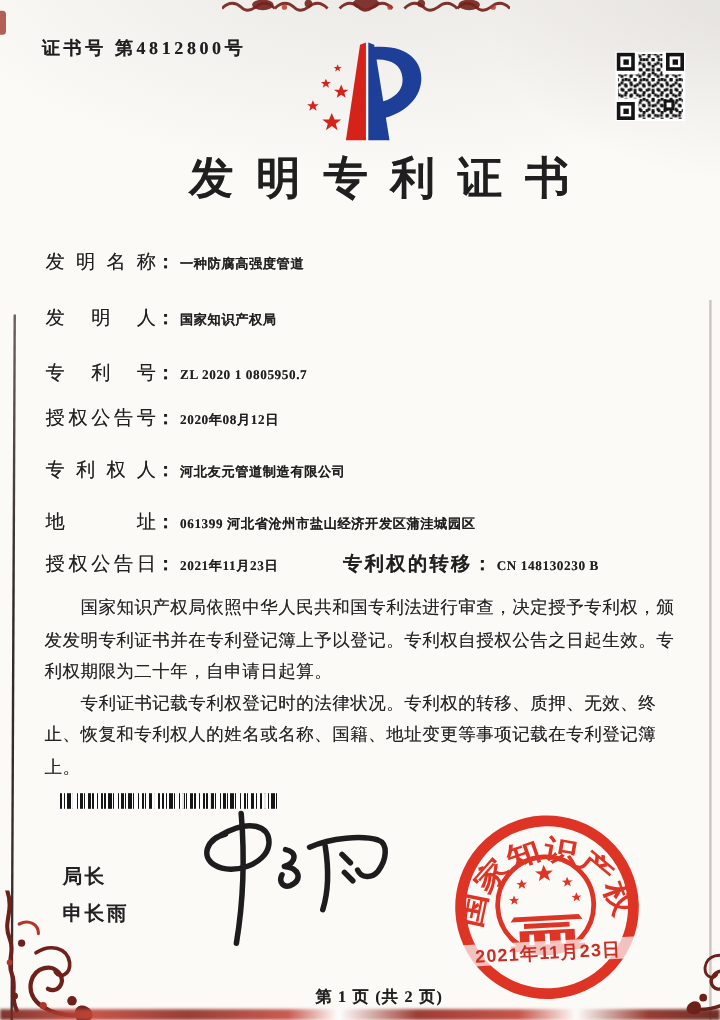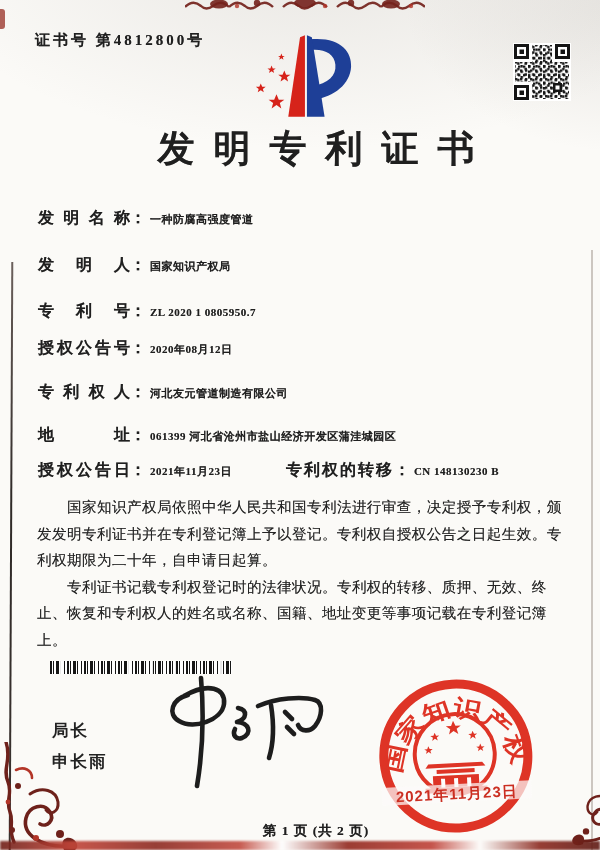--- a/index.html
+++ b/index.html
@@ -15,21 +15,21 @@
   .ink{color:#1f1f1f;text-shadow:0 0 .5px rgba(20,20,20,.55);}
   
   .certno{position:absolute;left:35px;top:31px;font-size:15px;font-weight:bold;letter-spacing:3px;}
   .qr{position:absolute;left:511px;top:43px;width:62px;height:58px;}
   .logo{position:absolute;left:248px;top:34px;width:108px;height:94px;}
   .title{position:absolute;left:0;right:0;top:124px;text-align:center;font-size:37px;
          font-weight:bold;letter-spacing:19px;padding-left:19px;}
   
   .frow{position:absolute;left:38px;font-size:16px;white-space:nowrap;}
   .flabel{display:inline-block;width:92px;text-align:justify;text-align-last:justify;
-          font-weight:bold;vertical-align:bottom;}
+          font-weight:normal;vertical-align:bottom;}
   .fcolon{font-weight:bold;}
   .fvalue{font-size:11px;font-weight:bold;letter-spacing:.5px;margin-left:4px;}
   .grant2{margin-left:54px;}
   
   .bodytext{position:absolute;left:37px;top:494px;width:531px;}
   .bodytext p{margin:0;font-size:14.6px;line-height:26.5px;letter-spacing:.4px;
               text-indent:30px;color:#242424;text-shadow:0 0 .4px rgba(30,30,30,.5);}
   
   .barcode{position:absolute;left:50px;top:661px;width:182px;height:13px;
     background:

